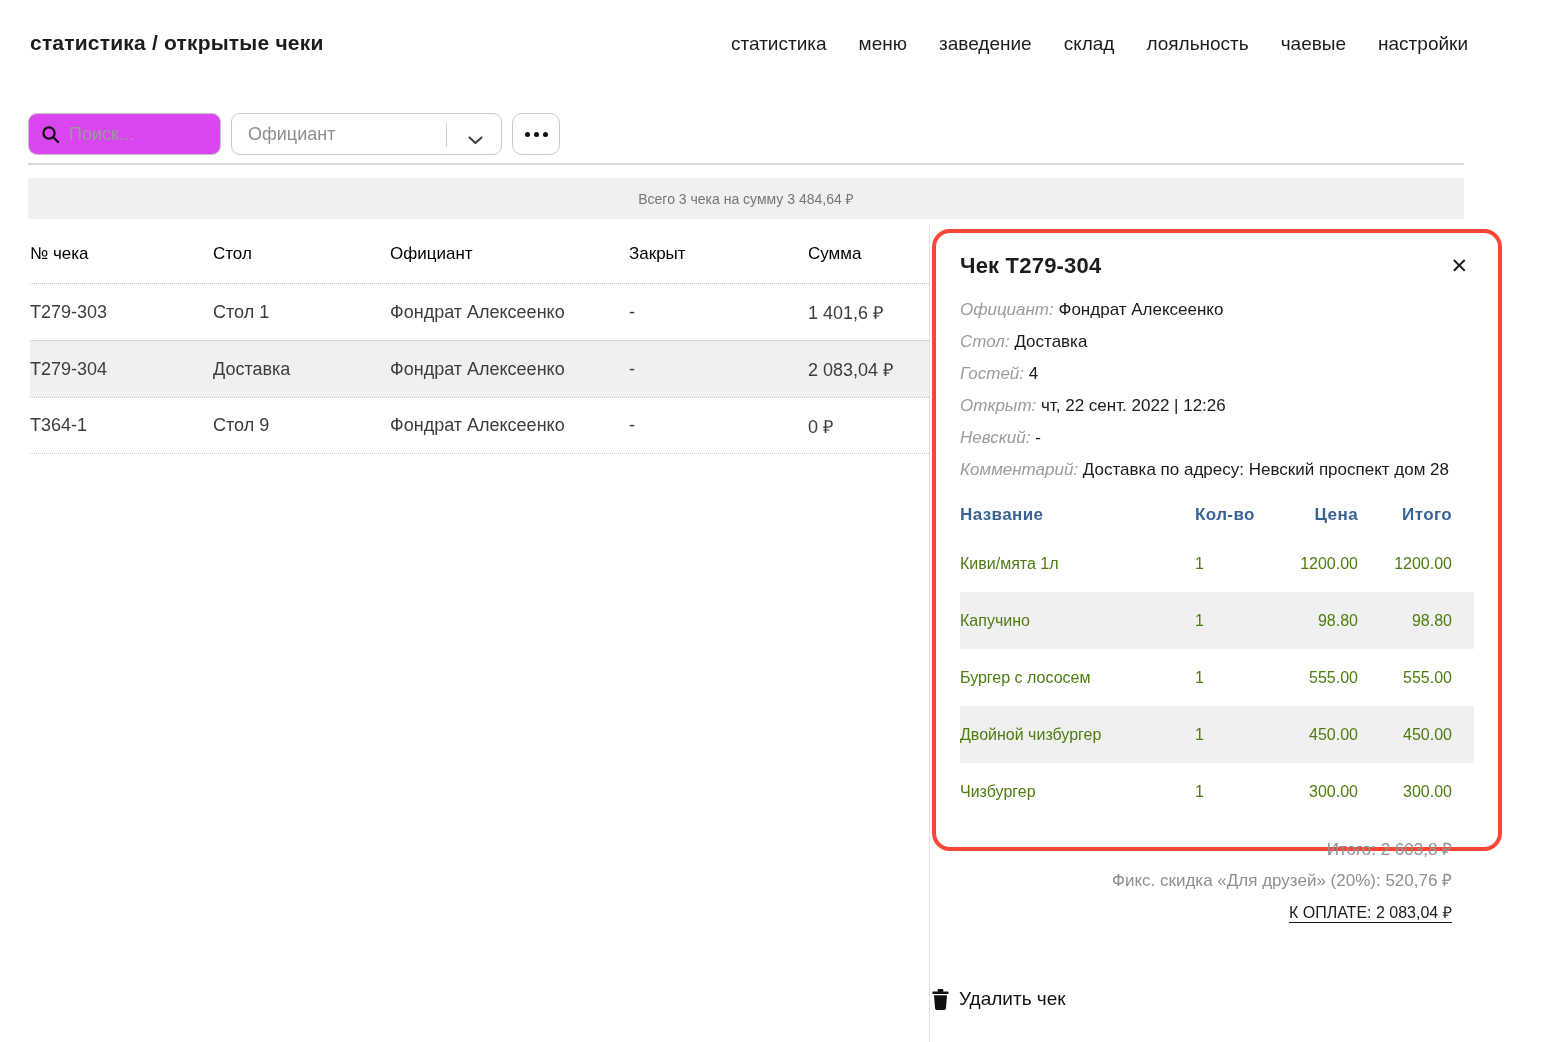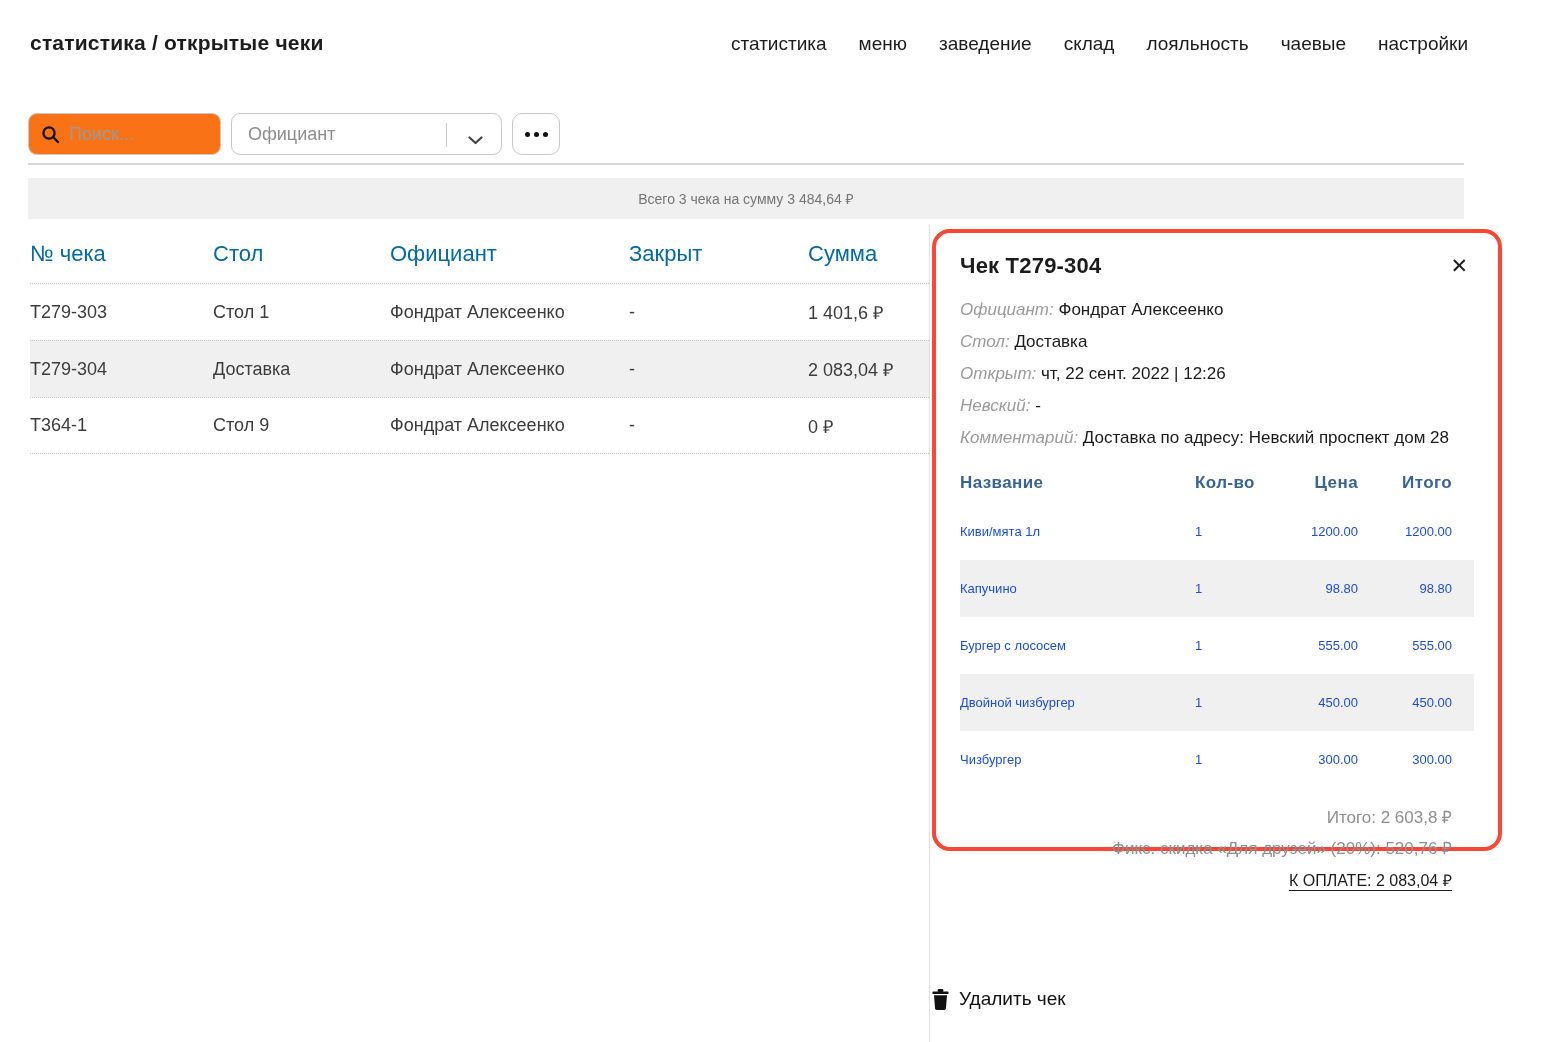--- a/index.html
+++ b/index.html
@@ -8,21 +8,21 @@
   .page { position:relative; width:1564px; height:1042px; background:#fff; }
 
   
   .breadcrumb { position:absolute; left:30px; top:31px; font-size:21px; font-weight:bold; letter-spacing:.2px; }
   .topnav { position:absolute; top:33px; right:96px; display:flex; gap:32px; font-size:19px; }
   .topnav .nav-item { cursor:pointer; white-space:nowrap; }
 
   
   .toolbar { position:absolute; left:28px; top:113px; display:flex; gap:10px; }
   .search-box { display:flex; align-items:center; width:193px; height:42px;
-    border:1.5px solid #c9c9c9; border-radius:9px; padding:0 12px; gap:9px; background:#f97316; }
+    border:1.5px solid #c9c9c9; border-radius:9px; padding:0 12px; gap:9px; background:#d946ef; }
   .search-box input { border:none; outline:none; width:100%; font-size:18px;
     font-family:"Liberation Sans", sans-serif; color:#333; background:transparent; }
   .search-box input::placeholder { color:#9a9a9a; }
   .select-box { position:relative; display:flex; align-items:center; width:271px; height:42px;
     border:1.5px solid #c9c9c9; border-radius:9px; padding:0 16px; background:#fff; cursor:pointer; }
   .select-box .select-value { font-size:18px; color:#8e8e8e; }
   .select-box .select-divider { position:absolute; right:54px; top:9px; width:1px; height:24px; background:#ccc; }
   .select-box .chev { position:absolute; right:18px; top:17px; }
   .more-btn { width:48px; height:42px; border:1.5px solid #c9c9c9; border-radius:10px; background:#fff;
     display:flex; align-items:center; justify-content:center; gap:4px; cursor:pointer; }
@@ -30,21 +30,21 @@
 
   .top-divider { position:absolute; left:28px; top:163px; width:1436px; height:2px; background:#d8d8d8; }
 
   
   .summary-bar { position:absolute; left:28px; top:178px; width:1436px; height:41px; background:#f0f0f0;
     display:flex; align-items:center; justify-content:center; font-size:14px; color:#757575; }
 
   
   .checks { position:absolute; left:30px; top:225px; width:899px; font-size:18px; }
   .checks .thead { display:grid; grid-template-columns:183px 177px 239px 179px 1fr;
-    height:58px; align-items:center; color:#0369a1; font-size:22px; }
+    height:58px; align-items:center; color:#000000; font-size:17px; }
   .checks .trow { display:grid; grid-template-columns:183px 177px 239px 179px 1fr;
     height:57px; align-items:center; color:#3c3c3c; border-top:1px dotted #c4c4c4; cursor:pointer; }
   .checks .trow:last-child { border-bottom:1px dotted #c4c4c4; }
   .checks .trow.selected { background:#f0f0f0; }
 
   .vline { position:absolute; left:929px; top:225px; width:1px; height:817px; background:#e2e2e2; z-index:1; }
 
   
   .card { position:absolute; left:932px; top:229px; width:570px; height:622px; background:#fff;
     border:4px solid #fb4636; border-radius:18px; padding:20px 24px; z-index:2; }
@@ -52,21 +52,21 @@
   .card-title { font-size:22px; font-weight:bold; letter-spacing:.2px; }
   .card-close { font-size:21px; line-height:21px; color:#1c1c1c; cursor:pointer; padding:2px 6px; }
   .fields { margin-top:15px; font-size:17px; line-height:32px; }
   .field-label { color:#9b9b9b;font-style:italic; }
   .field-value { color:#1b1b1b; }
   .field-row.comment { line-height:26px; padding:3px 0; }
 
   .items { margin-top:9px; }
   .items .ihead, .items .irow { display:grid; grid-template-columns:235px 65px 98px 1fr; align-items:center; }
   .items .ihead { height:40px; color:#3a6394; font-weight:bold; font-size:17px; letter-spacing:.4px; }
-  .items .irow { height:57px; font-size:13px; color:#1d4ed8; }
+  .items .irow { height:57px; font-size:16px; color:#4d7c0f; }
   .items .irow:nth-child(odd) { background:#f0f0f0; }
   .items .ihead { background:#fff; }
   .col-right { text-align:right; }
   .col-total { text-align:right; padding-right:22px; }
 
   .totals { margin-top:14px; text-align:right; padding-right:22px; }
   .totals .t-line { font-size:17px; color:#8f8f8f; line-height:31px; }
   .totals .t-pay { font-size:16px; color:#1c1c1c; margin-top:5px; text-decoration:underline; text-underline-offset:4px; }
 
   
@@ -164,20 +164,24 @@
     <div class="fields">
       <div class="field-row">
         <span class="field-label">Официант:</span>
         <span class="field-value">Фондрат Алексеенко</span>
       </div>
       <div class="field-row">
         <span class="field-label">Стол:</span>
         <span class="field-value">Доставка</span>
       </div>
       <div class="field-row">
+        <span class="field-label">Гостей:</span>
+        <span class="field-value">4</span>
+      </div>
+      <div class="field-row">
         <span class="field-label">Открыт:</span>
         <span class="field-value">чт, 22 сент. 2022 | 12:26</span>
       </div>
       <div class="field-row">
         <span class="field-label">Невский:</span>
         <span class="field-value">-</span>
       </div>
       <div class="field-row comment">
         <span class="field-label">Комментарий:</span>
         <span class="field-value">Доставка по адресу: Невский проспект дом 28</span>

